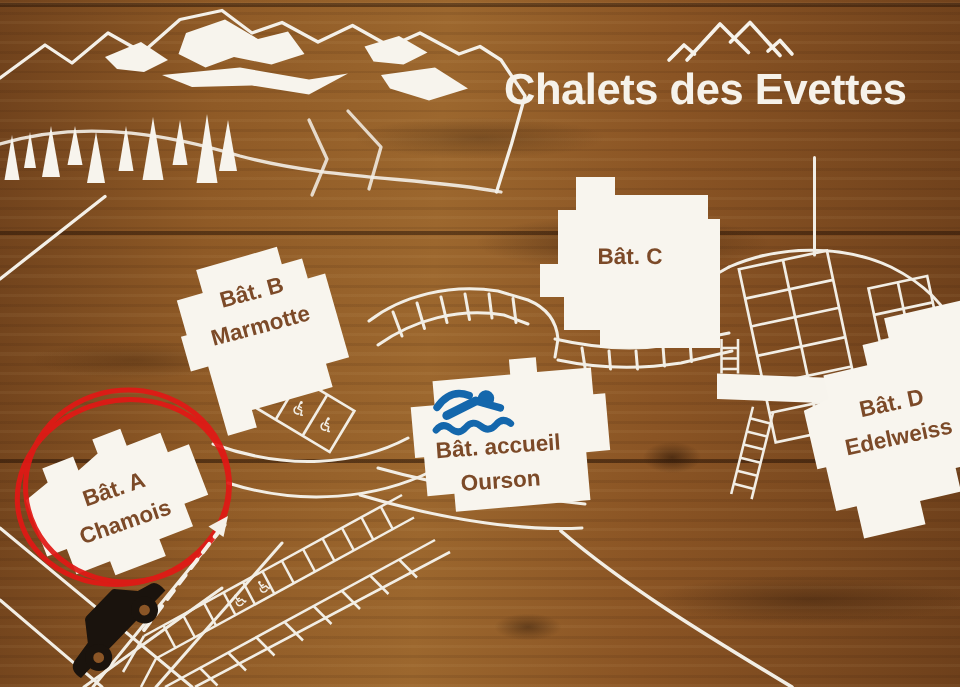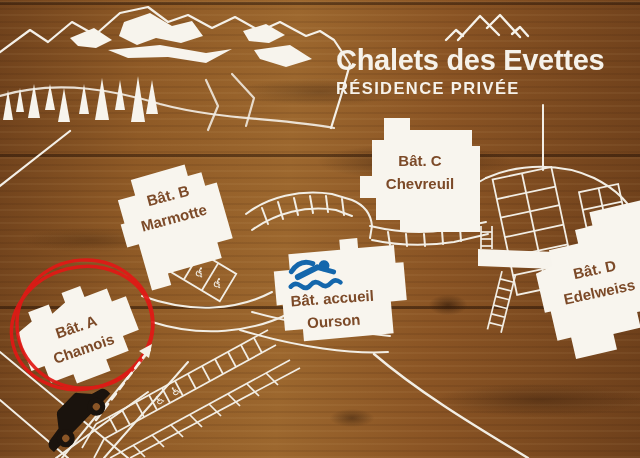--- a/index.html
+++ b/index.html
@@ -220,34 +220,32 @@
   <div class="title-block">
     <svg class="peaks" width="90" height="36" viewBox="0 0 90 36">
       <g stroke="#f6f2ea" stroke-width="2.4" fill="none" stroke-linejoin="round" stroke-linecap="round">
         <path d="M4,32 L14,22 L21,28"></path>
         <path d="M16,32 L38,8 L57,27"></path>
         <path d="M45,20 L58,7 L78,29"></path>
         <path d="M70,26 L78,19 L86,28"></path>
       </g>
     </svg>
     <h1>Chalets des Evettes</h1>
-    <div class="subtitle">RÉSIDENCE PRIVÉE</div>
   </div>
 
   <div class="bldg-label label-a">
     <span>Bât. A</span>
     <span>Chamois</span>
   </div>
   <div class="bldg-label label-b">
     <span>Bât. B</span>
     <span>Marmotte</span>
   </div>
   <div class="bldg-label label-c">
     <span>Bât. C</span>
-    <span>Chevreuil</span>
   </div>
   <div class="bldg-label label-accueil">
     <span>Bât. accueil</span>
     <span>Ourson</span>
   </div>
   <div class="bldg-label label-d">
     <span>Bât. D</span>
     <span>Edelweiss</span>
   </div>
 

